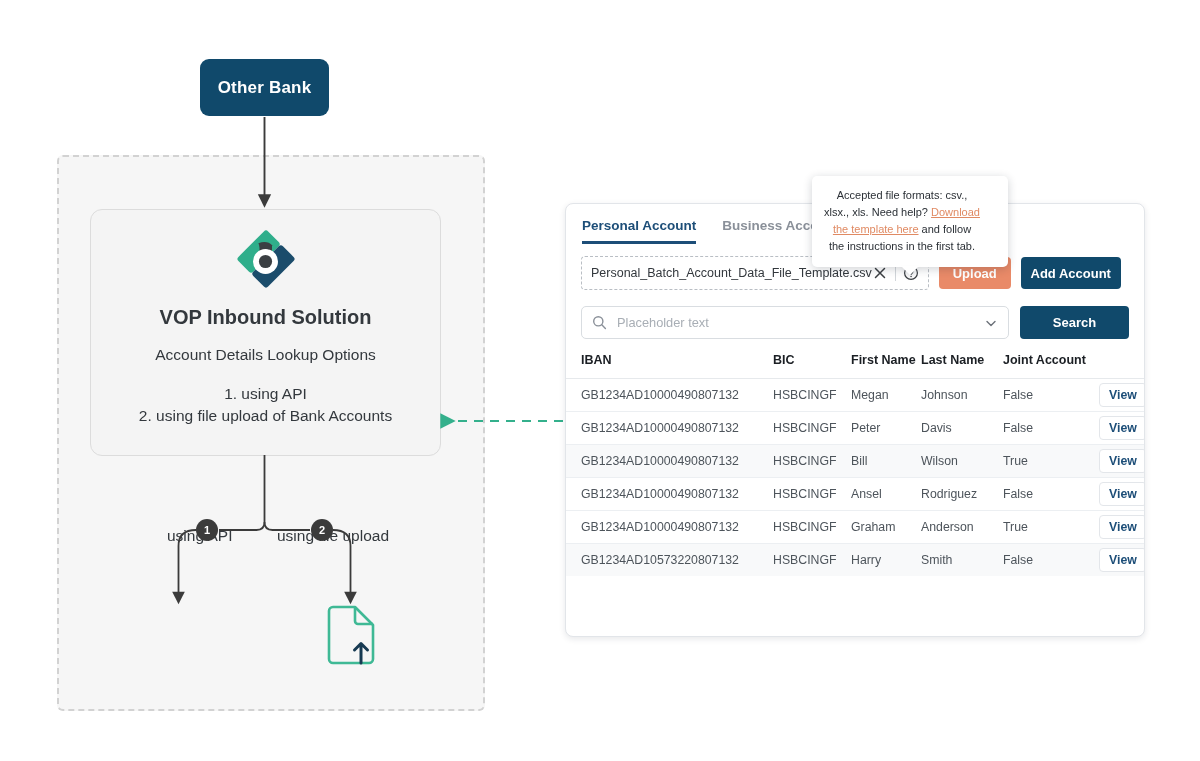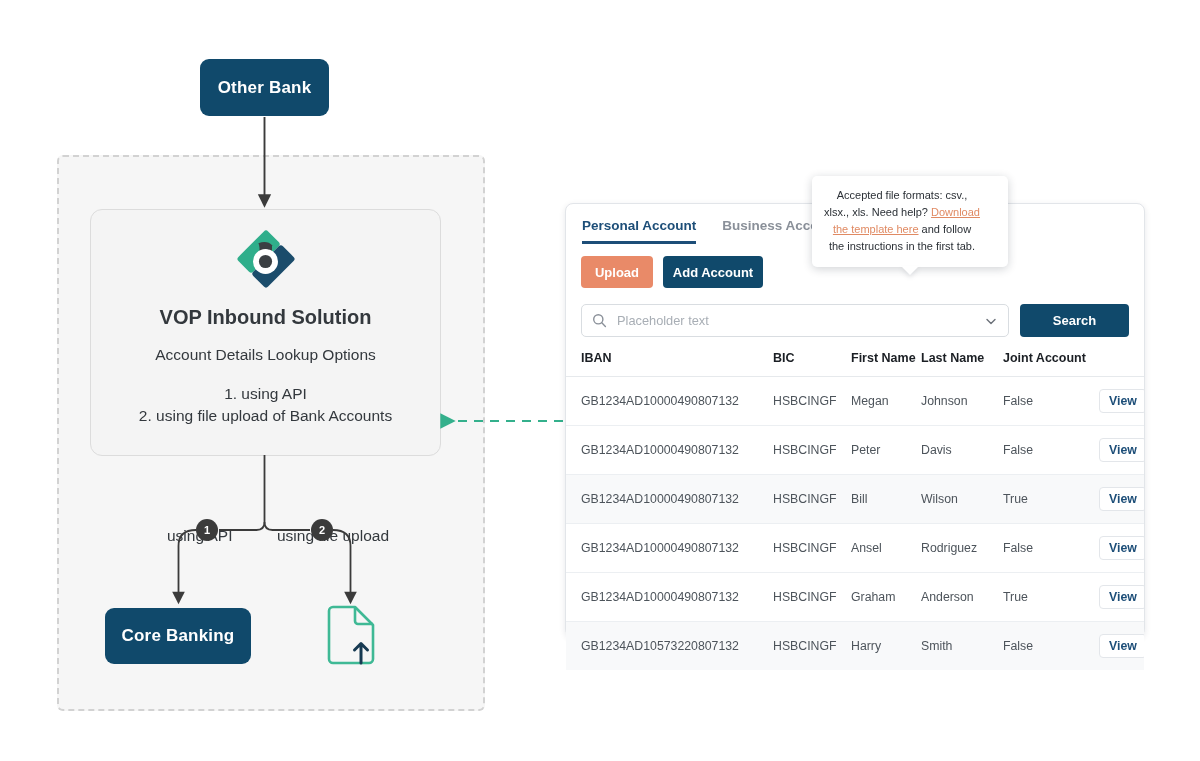--- a/index.html
+++ b/index.html
@@ -106,21 +106,21 @@
   .search-input::placeholder{color:#a8aeb5;}
   .ic-caret{width:14px;height:14px;flex:0 0 auto;}
   #btn-search{background:#10496B;width:109px;height:33px;}
 
   table.acct{width:100%;border-collapse:collapse;margin-top:14px;table-layout:fixed;}
   table.acct th{
     text-align:left;font-size:12.5px;font-weight:700;color:#1b1f24;
     padding:0 0 11px 0;border-bottom:1px solid #e6e9ec;
   }
   table.acct td{
-    font-size:12.3px;color:#4d545b;padding:12px 0;border-bottom:1px solid #eceff2;
+    font-size:12.3px;color:#4d545b;padding:4px 0;border-bottom:1px solid #eceff2;
     white-space:nowrap;overflow:hidden;margin-top:30px;
   }
   table.acct tbody tr.alt{background:#f8f9fa;}
   table.acct tbody tr:last-child td{border-bottom:none;}
   .c-iban{width:192px;padding-left:15px !important;}
   .c-bic{width:78px;}
   .c-first{width:70px;}
   .c-last{width:82px;}
   .c-joint{width:96px;}
   .c-act{width:auto;text-align:right;padding-right:15px !important;}
@@ -177,23 +177,20 @@
       <div>2. using file upload of Bank Accounts</div>
     </div>
   </div>
 
   <div class="edge-label" id="lbl-api">using API</div>
   <div class="edge-label" id="lbl-upload">using file upload</div>
 
   <div class="num-badge" id="badge-1">1</div>
   <div class="num-badge" id="badge-2">2</div>
 
-  <div class="node-box" id="core-banking">
-    <span>Core Banking</span>
-  </div>
 
   <svg class="svg-layer">
     <defs>
       <marker id="arrowDark" markerWidth="9" markerHeight="9" refX="4.5" refY="4.5" orient="auto">
         <path d="M1,1 L8,4.5 L1,8 z" fill="#3b3b3b"></path>
       </marker>
       <marker id="arrowGreen" markerWidth="9" markerHeight="9" refX="4.5" refY="4.5" orient="auto">
         <path d="M8,1 L1,4.5 L8,8 z" fill="#34B08C"></path>
       </marker>
     </defs>
@@ -219,20 +216,36 @@
   </div>
 
   <div class="app-panel">
 
     <div class="tabs">
       <div class="tab active">Personal Account</div>
       <div class="tab">Business Account</div>
     </div>
 
     <div class="upload-row">
+      <div class="file-field">
+        <div class="file-name">Personal_Batch_Account_Data_File_Template.csv</div>
+        <span class="ic-x">
+          <svg width="16" height="16" viewBox="0 0 16 16">
+              <path d="M3.5 3.5 L12.5 12.5 M12.5 3.5 L3.5 12.5" stroke="#3b3f43" stroke-width="1.5" stroke-linecap="round"></path>
+            </svg>
+        </span>
+        <span class="vsep"></span>
+        <span class="ic-q">
+          <svg width="16" height="16" viewBox="0 0 16 16">
+            <circle cx="8" cy="8" r="6.4" fill="none" stroke="#3b3f43" stroke-width="1.2"></circle>
+            <path d="M6.2 6.2 a1.85 1.85 0 1 1 1.9 2.2 v1.0" fill="none" stroke="#3b3f43" stroke-width="1.2" stroke-linecap="round"></path>
+            <circle cx="8.05" cy="11.5" r="0.75" fill="#3b3f43"></circle>
+          </svg>
+        </span>
+      </div>
       <button class="btn" id="btn-upload">Upload</button>
       <button class="btn" id="btn-add">Add Account</button>
     </div>
 
     <div class="search-row">
       <div class="search-box">
         <span class="ic-search">
           <svg width="15" height="15" viewBox="0 0 15 15">
             <circle cx="6.3" cy="6.3" r="4.6" fill="none" stroke="#8a9099" stroke-width="1.4"></circle>
             <path d="M9.8 9.8 L13.4 13.4" stroke="#8a9099" stroke-width="1.4" stroke-linecap="round"></path>

